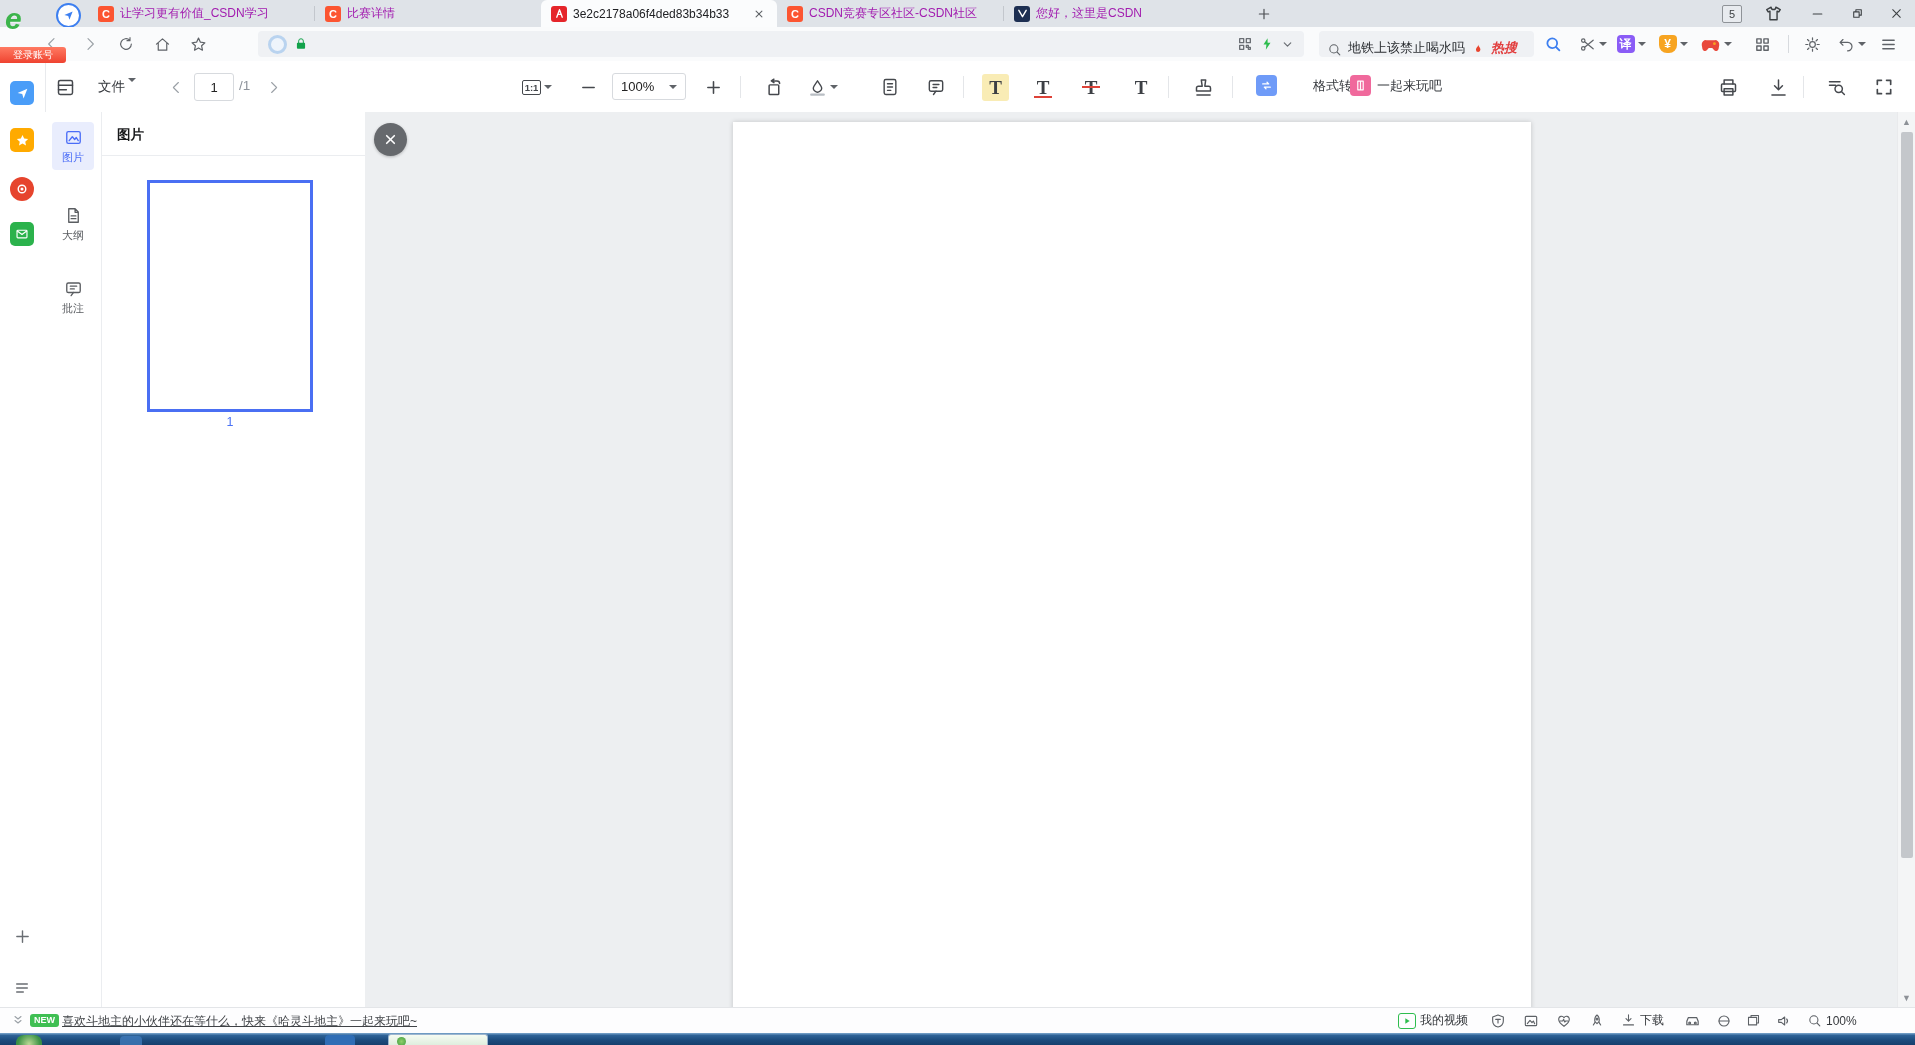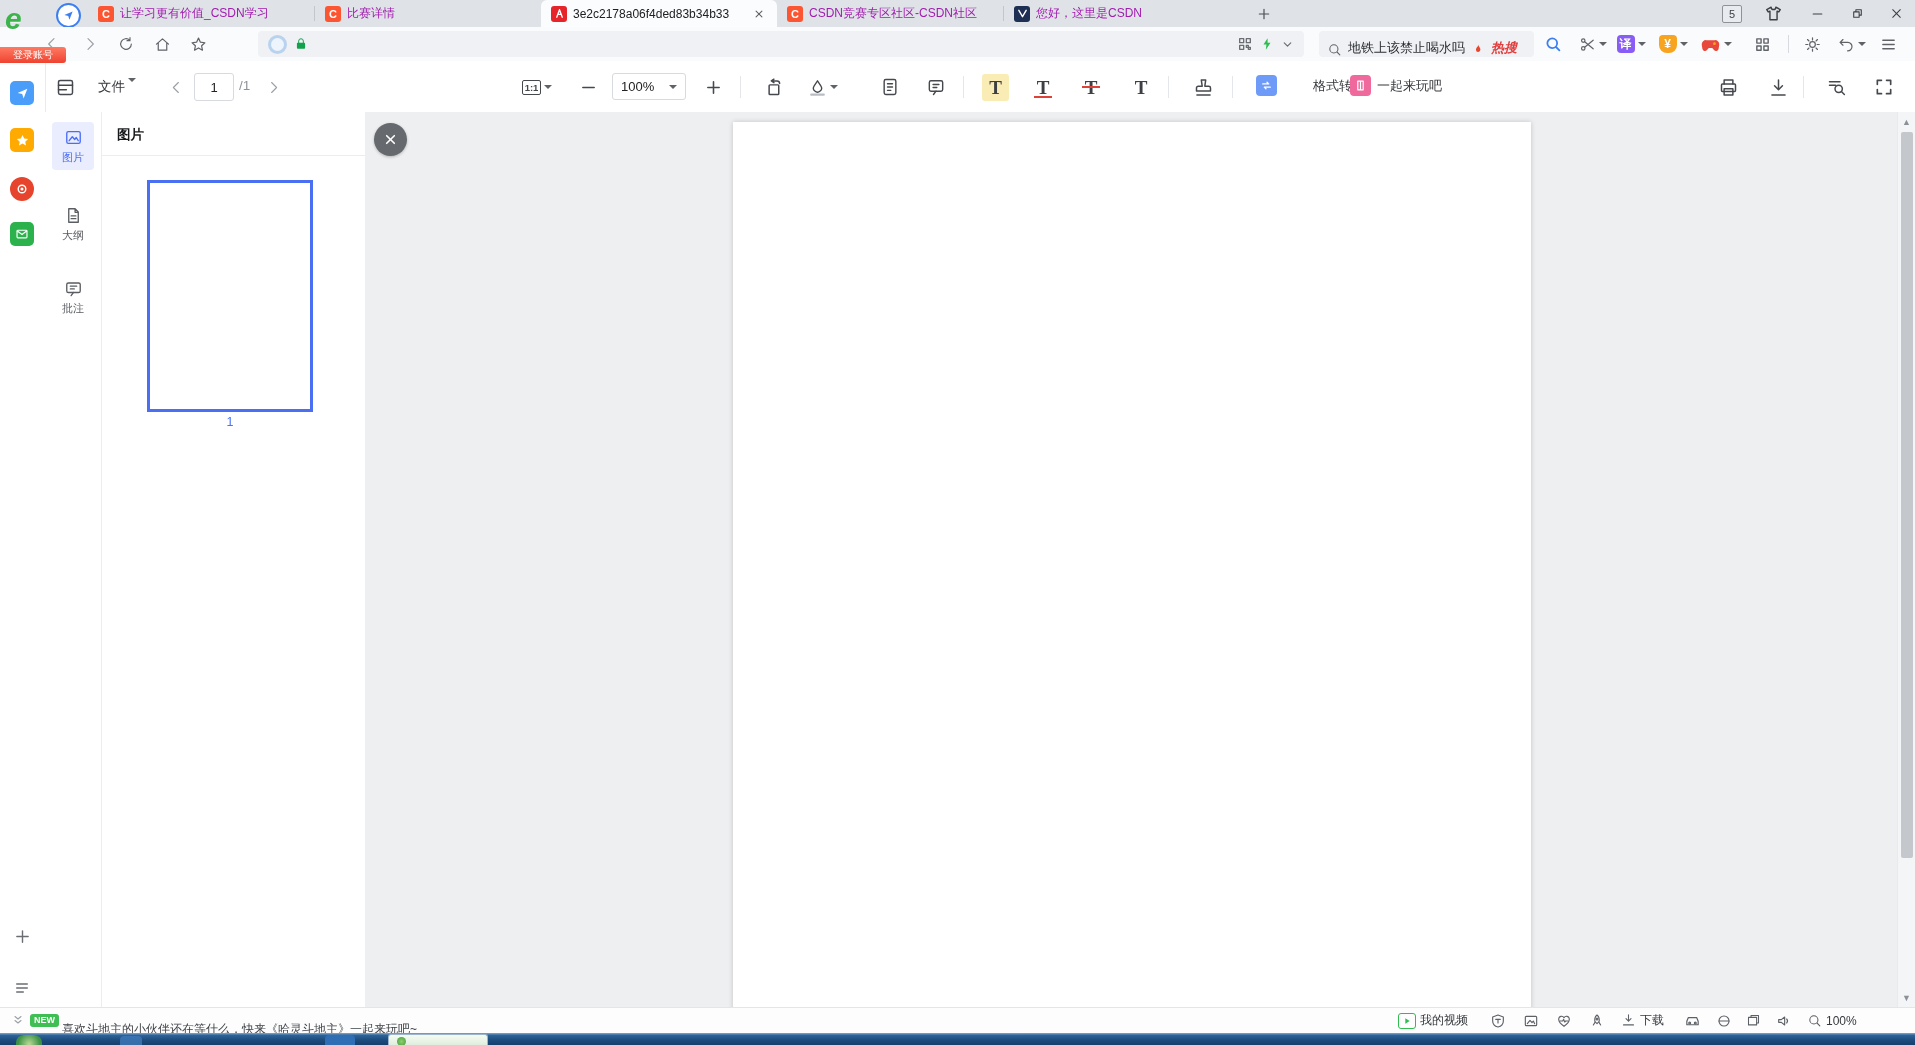--- a/index.html
+++ b/index.html
@@ -96,21 +96,21 @@
 
   
   .scroll{position:absolute;right:0;top:112px;width:18px;bottom:37px;background:#f4f5f6;border-left:1px solid #e9eaec;box-sizing:border-box;}
   .sarrow{position:absolute;left:0;width:100%;text-align:center;font-size:9px;color:#8d9197;}
   .sthumb{position:absolute;left:3px;width:12px;top:20px;height:726px;background:#c4c7cb;border-radius:2px;}
 
   
   .statusbar{position:absolute;left:0;right:0;bottom:12px;height:25px;background:#fdfdfe;border-top:1px solid #e3e5e8;}
   .newbadge{position:absolute;left:30px;top:6px;background:#3fbf53;color:#fff;font-size:9px;font-weight:bold;
             line-height:13px;padding:0 4px;border-radius:3px;}
-  .promo{position:absolute;left:62px;top:5px;font-size:12px;color:#3f4246;text-decoration:underline;margin-top:8px;}
+  .promo{position:absolute;left:62px;top:5px;font-size:12px;color:#3f4246;text-decoration:underline;}
   .stat-right{position:absolute;left:1398px;top:0;height:25px;display:flex;align-items:center;color:#5d6166;}
   .stat-right .lbl{font-size:12px;color:#35383c;margin-left:4px;}
   .playic{width:16px;height:14px;border:1.5px solid #2ebd4e;border-radius:3px;display:flex;align-items:center;justify-content:center;color:#2ebd4e;}
 
   
   .taskbar{position:absolute;left:0;right:0;bottom:0;height:12px;
            background:linear-gradient(180deg,#7fa9cf 0%,#2e6296 20%,#1c4b7d 60%,#163f6d 100%);}
   .tb-orb{position:absolute;left:16px;top:2px;width:26px;height:10px;border-radius:8px 8px 0 0;
           background:radial-gradient(circle at 50% 90%,#cdea9a,#3f9a3f 70%);opacity:.9;}
   .tb-ic1{position:absolute;left:120px;top:3px;width:22px;height:9px;border-radius:4px 4px 0 0;background:#3e79b9;opacity:.8;}

